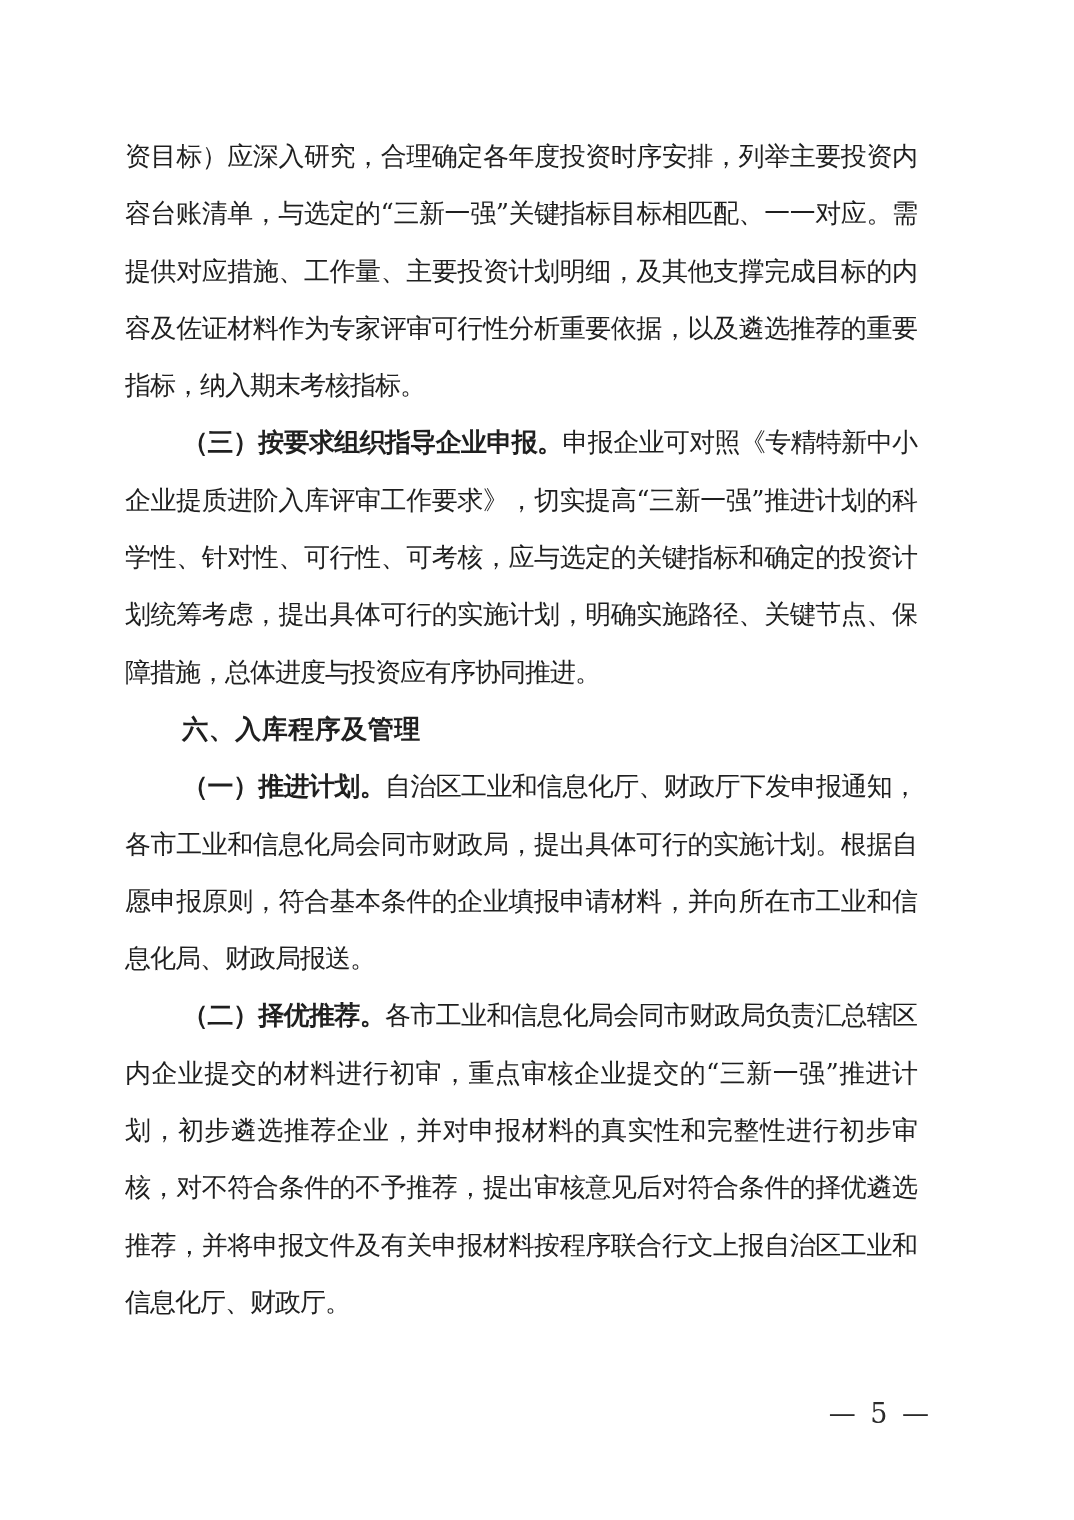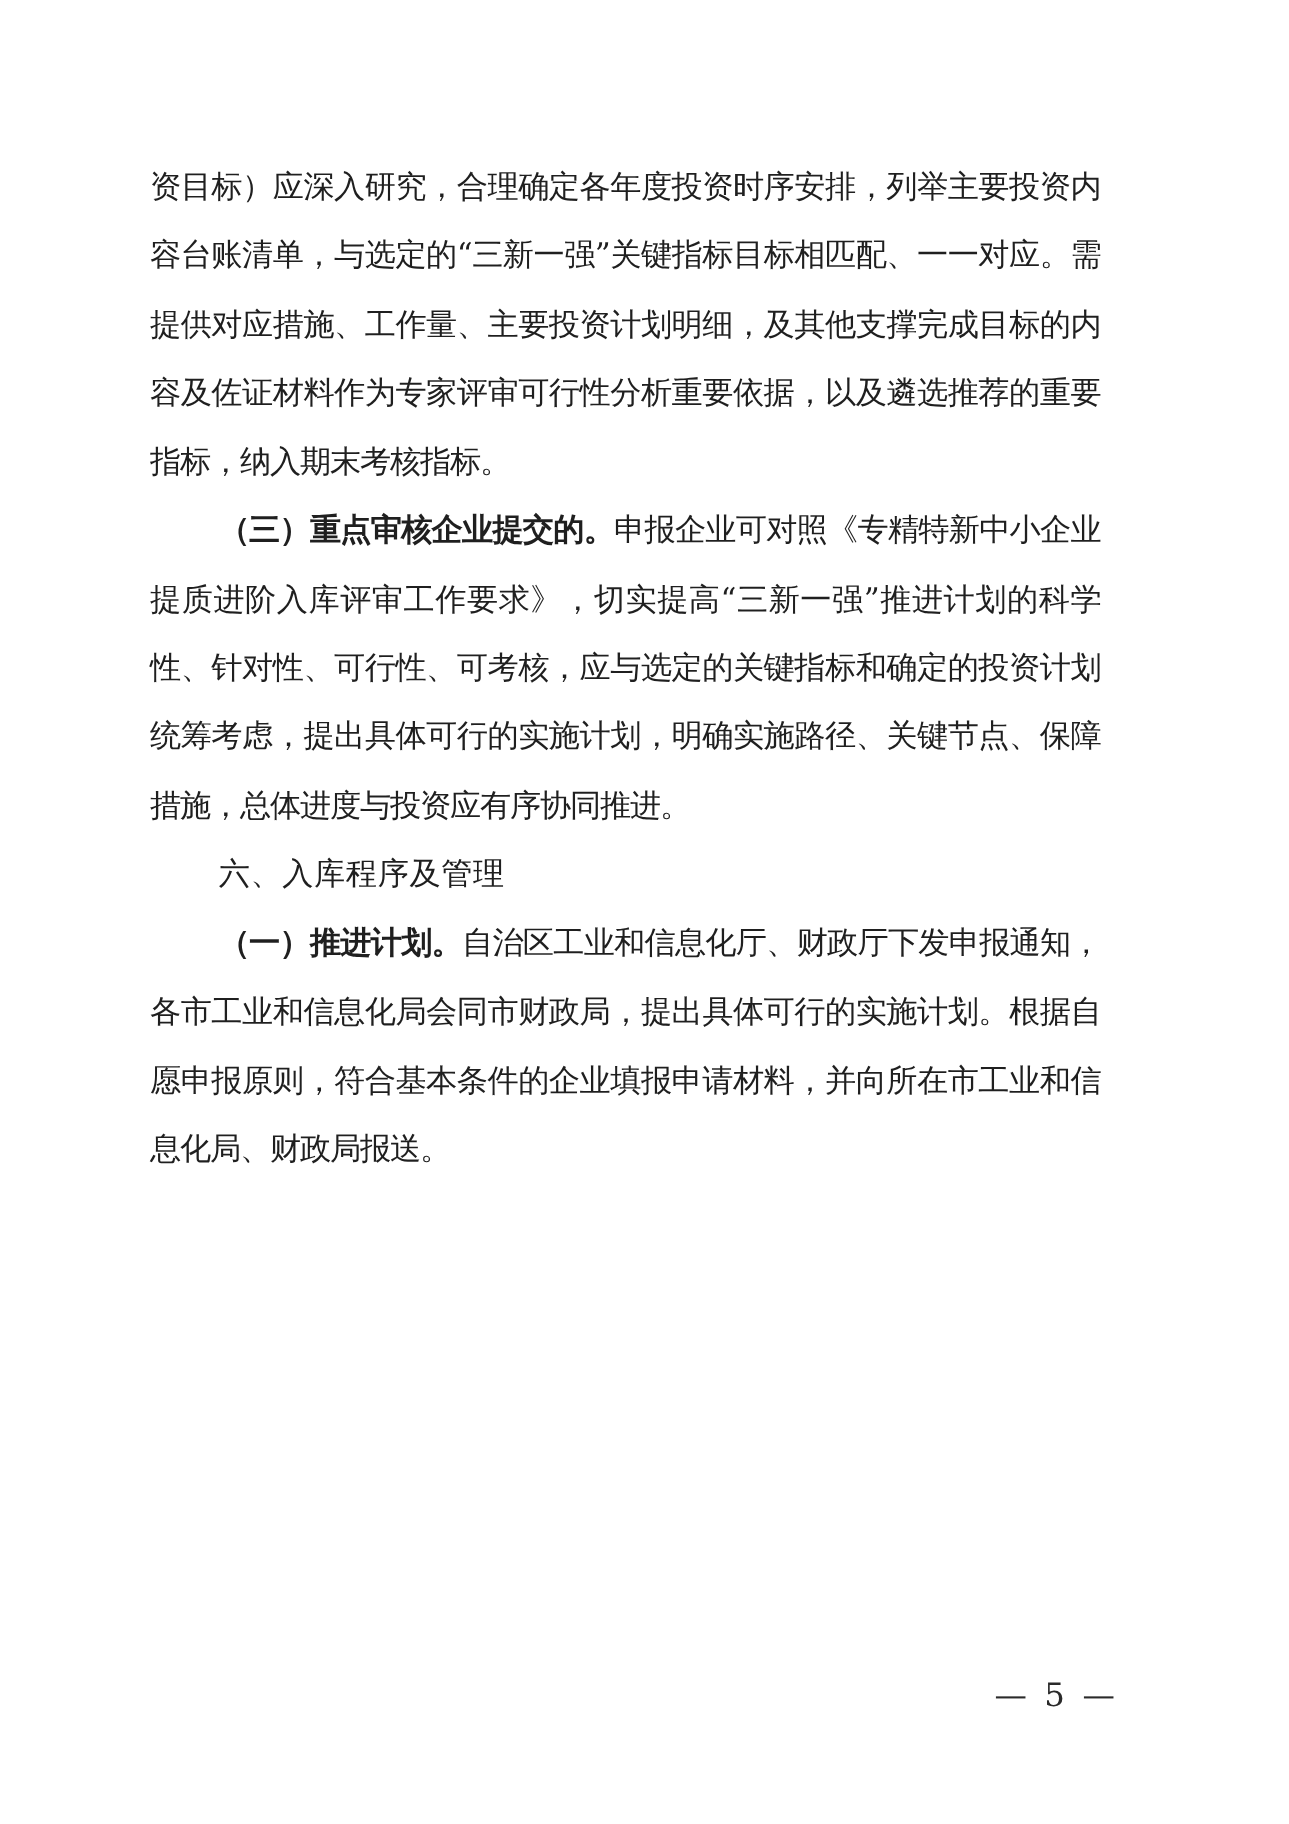--- a/index.html
+++ b/index.html
@@ -31,21 +31,21 @@
     text-justify: inter-character;
   }
   p.para {
     margin: 0;
     padding: 0;
   }
   p.para.indent {
     text-indent: 2.2em;
   }
   p.para.heading {
-    font-weight: normal;
+    font-weight: bold;
     letter-spacing: 0.5px;
   }
   .lead {
     font-weight: bold;
   }
   .page-number {
     position: absolute;
     top: 1398px;
     right: 142px;
     font-size: 27px;
@@ -53,18 +53,19 @@
     letter-spacing: 3px;
     white-space: nowrap;
   }
 </style>
 </head>
 <body style="background: rgb(255, 255, 255);">
 
 <div class="page">
   <div class="content" style="color: rgb(31, 31, 31);">
       <p class="para"><span>资目标）应深入研究，合理确定各年度投资时序安排，列举主要投资内容台账清单，与选定的“三新一强”关键指标目标相匹配、一一对应。需提供对应措施、工作量、主要投资计划明细，及其他支撑完成目标的内容及佐证材料作为专家评审可行性分析重要依据，以及遴选推荐的重要指标，纳入期末考核指标。</span></p>
-      <p class="para indent"><span class="lead">（三）重点审核企业提交的。</span><span>申报企业可对照《专精特新中小企业提质进阶入库评审工作要求》，切实提高“三新一强”推进计划的科学性、针对性、可行性、可考核，应与选定的关键指标和确定的投资计划统筹考虑，提出具体可行的实施计划，明确实施路径、关键节点、保障措施，总体进度与投资应有序协同推进。</span></p>
+      <p class="para indent"><span class="lead">（三）按要求组织指导企业申报。</span><span>申报企业可对照《专精特新中小企业提质进阶入库评审工作要求》，切实提高“三新一强”推进计划的科学性、针对性、可行性、可考核，应与选定的关键指标和确定的投资计划统筹考虑，提出具体可行的实施计划，明确实施路径、关键节点、保障措施，总体进度与投资应有序协同推进。</span></p>
       <p class="para indent heading"><span>六、入库程序及管理</span></p>
       <p class="para indent"><span class="lead">（一）推进计划。</span><span>自治区工业和信息化厅、财政厅下发申报通知，各市工业和信息化局会同市财政局，提出具体可行的实施计划。根据自愿申报原则，符合基本条件的企业填报申请材料，并向所在市工业和信息化局、财政局报送。</span></p>
+      <p class="para indent"><span class="lead">（二）择优推荐。</span><span>各市工业和信息化局会同市财政局负责汇总辖区内企业提交的材料进行初审，重点审核企业提交的“三新一强”推进计划，初步遴选推荐企业，并对申报材料的真实性和完整性进行初步审核，对不符合条件的不予推荐，提出审核意见后对符合条件的择优遴选推荐，并将申报文件及有关申报材料按程序联合行文上报自治区工业和信息化厅、财政厅。</span></p>
     </div>
   <div class="page-number">— 5 —</div>
 </div>
 
 </body></html>

